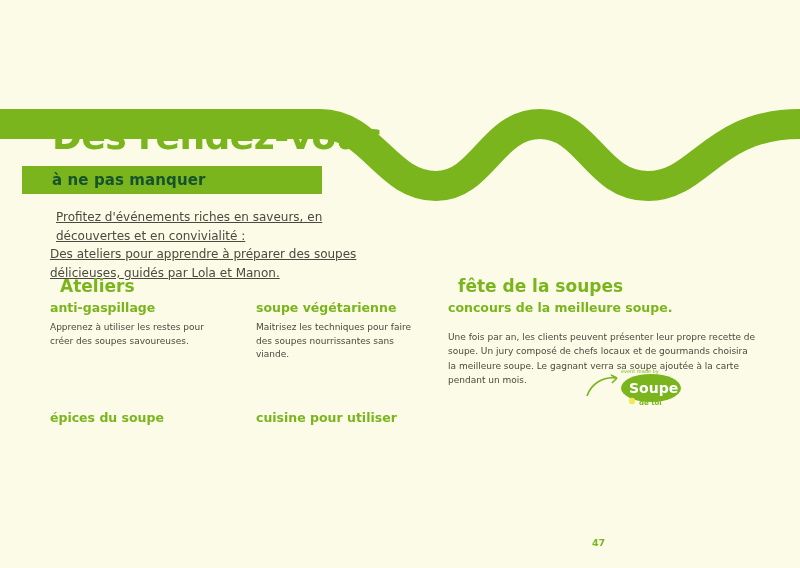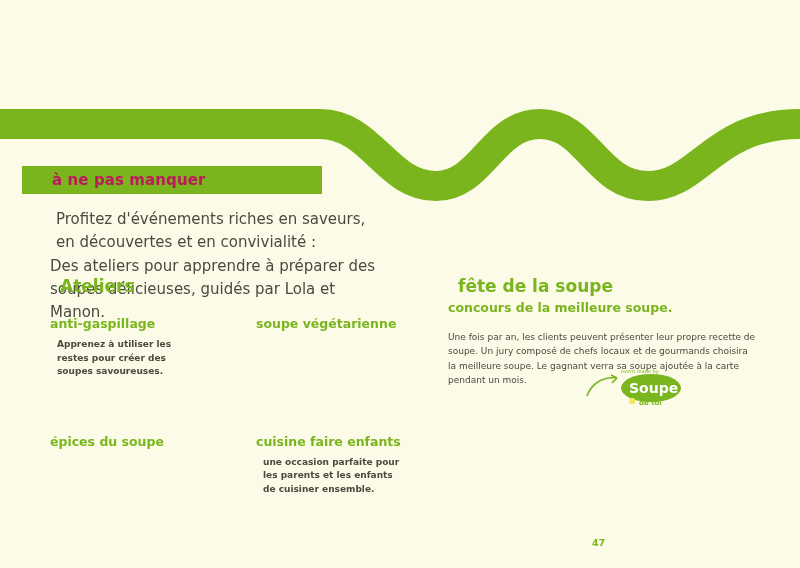--- a/index.html
+++ b/index.html
@@ -29,54 +29,55 @@
     height: 120px;
     pointer-events: none;
   }
   
   .title {
     position: absolute;
     left: 52px;
     top: 116px;
     font-family: "DejaVu Sans", sans-serif;
     font-weight: bold;
-    font-size: 24px;
+    font-size: 36px;
     letter-spacing: -0.5px;
     color: #7ab51d;
     margin: 0;
     z-index: 5;
   }
   .subtitle-bar {
     position: absolute;
     left: 22px;
     top: 166px;
     width: 300px;
     height: 28px;
     background: #7ab51d;
     z-index: 4;
   }
   .subtitle-text {
     position: absolute;
     left: 52px;
     top: 171px;
     font-size: 15px;
     font-weight: bold;
-    color: #be185d;
+    color: #14532d;
     z-index: 6;
     letter-spacing: 0.1px;
   }
   
   .intro {
     position: absolute;
     left: 50px;
     top: 208px;
     width: 330px;
-    font-size: 15px;
+    font-size: 12px;
     line-height: 1.55;
     color: #4a4a3f;
+    text-decoration: underline;
   }
   .intro .indent { padding-left: 6px; }
   
   .col-heading {
     font-size: 17px;
     font-weight: bold;
     color: #7ab51d;
     margin: 10px;
   }
   #ateliers-heading {
@@ -86,40 +87,39 @@
   }
   #fete-heading {
     position: absolute;
     left: 448px;
     top: 266px;
   }
   
   .workshops {
     position: absolute;
     left: 50px;
-    top: 316px;
+    top: 300px;
     width: 350px;
     display: grid;
     grid-template-columns: 158px 158px;
     column-gap: 15px;
     row-gap: 20px;
     gap: 48px;
   }
   .workshop h4 {
     margin: 0 0 6px 0;
     font-size: 12.5px;
     font-weight: bold;
     color: #7ab51d;
   }
   .workshop p {
-    margin: 7px;
+    margin: 0;
     font-size: 9px;
     line-height: 1.5;
     color: #4a4a3f;
-    font-weight: bold;
   }
   
   .fete-sub {
     position: absolute;
     left: 448px;
     top: 300px;
     font-size: 12.5px;
     font-weight: bold;
     color: #7ab51d;
     margin: 0;
@@ -165,36 +165,36 @@
 
   <div class="subtitle-bar"></div>
   <div class="subtitle-text">à ne pas manquer</div>
 
   <div class="intro">
     <div class="indent">Profitez d'événements riches en saveurs, en découvertes et en convivialité :</div>
     <div>Des ateliers pour apprendre à préparer des soupes délicieuses, guidés par Lola et Manon.</div>
   </div>
 
   <h2 class="col-heading" id="ateliers-heading">Ateliers</h2>
-  <h2 class="col-heading" id="fete-heading">fête de la soupe</h2>
+  <h2 class="col-heading" id="fete-heading">fête de la soupes</h2>
 
   <div class="workshops">
     <div class="workshop">
       <h4>anti-gaspillage</h4>
       <p>Apprenez à utiliser les restes pour créer des soupes savoureuses.</p>
     </div>
     <div class="workshop">
       <h4>soupe végétarienne</h4>
+      <p>Maitrisez les techniques pour faire des soupes nourrissantes sans viande.</p>
     </div>
     <div class="workshop">
       <h4>épices du soupe</h4>
     </div>
     <div class="workshop">
-      <h4>cuisine faire enfants</h4>
-      <p>une occasion parfaite pour les parents et les enfants de cuisiner ensemble.</p>
+      <h4>cuisine pour utiliser</h4>
     </div>
   </div>
 
   <h3 class="fete-sub">concours de la meilleure soupe.</h3>
   <p class="fete-body">Une fois par an, les clients peuvent présenter leur propre recette de soupe. Un jury composé de chefs locaux et de gourmands choisira la meilleure soupe. Le gagnant verra sa soupe ajoutée à la carte pendant un mois.</p>
 
   <svg class="logo" viewBox="0 0 100 48">
     <path d="M2,34 C6,22 18,14 32,16" fill="none" stroke="#7ab51d" stroke-width="1.6"></path>
     <path d="M32,16 L26,13 M32,16 L27,21" fill="none" stroke="#7ab51d" stroke-width="1.6"></path>
     <text x="36" y="11" font-family="DejaVu Sans, sans-serif" font-size="5" fill="#7ab51d">event made by</text>

